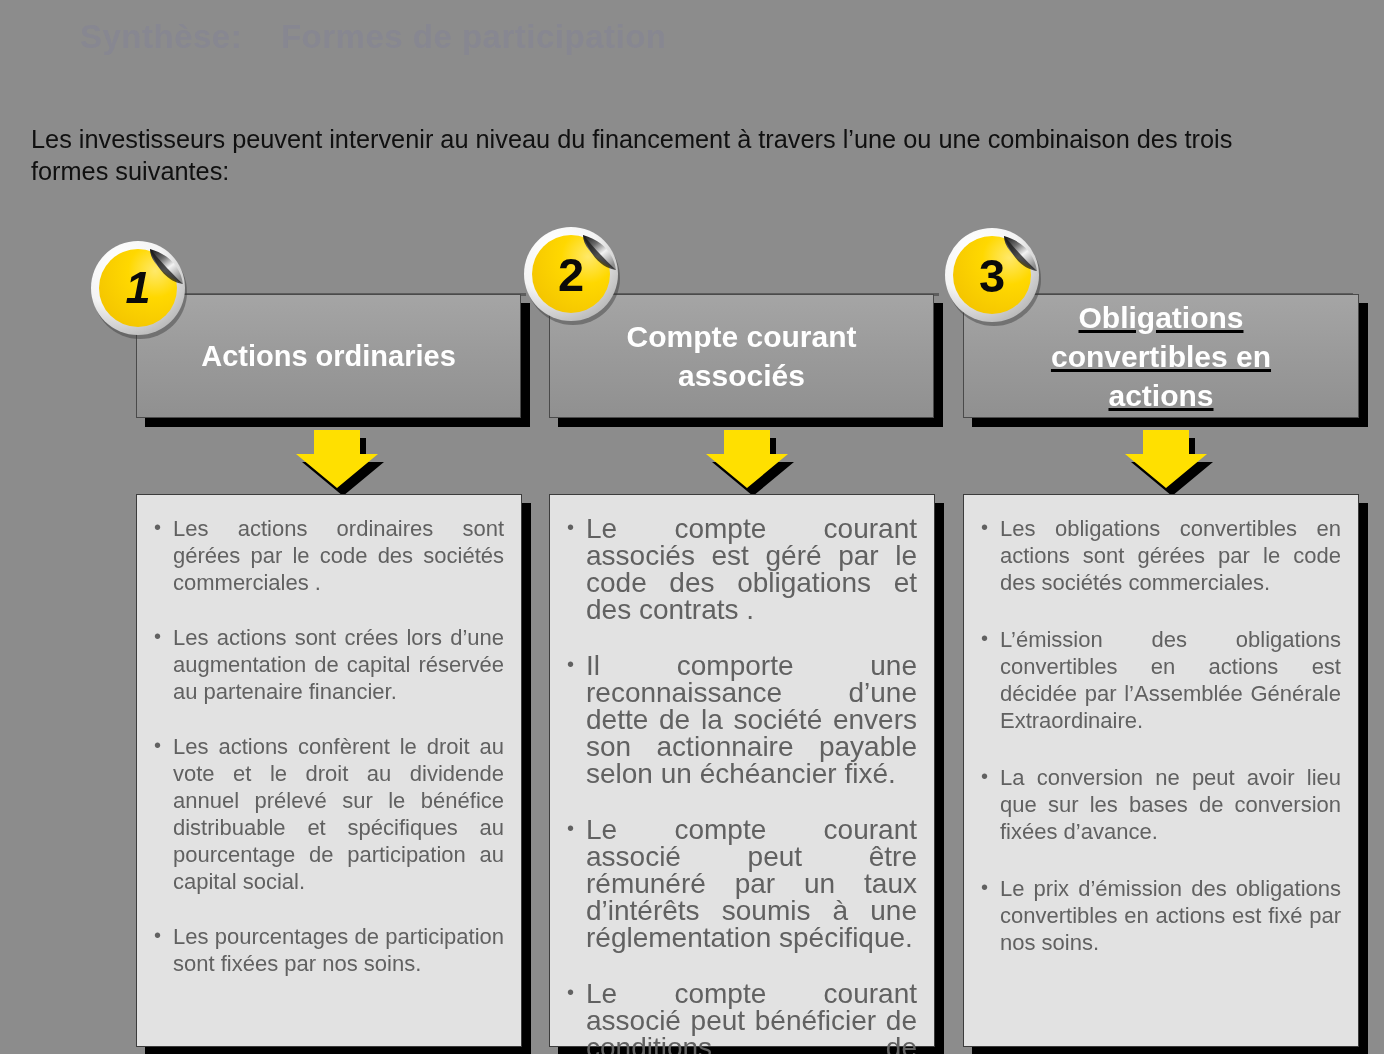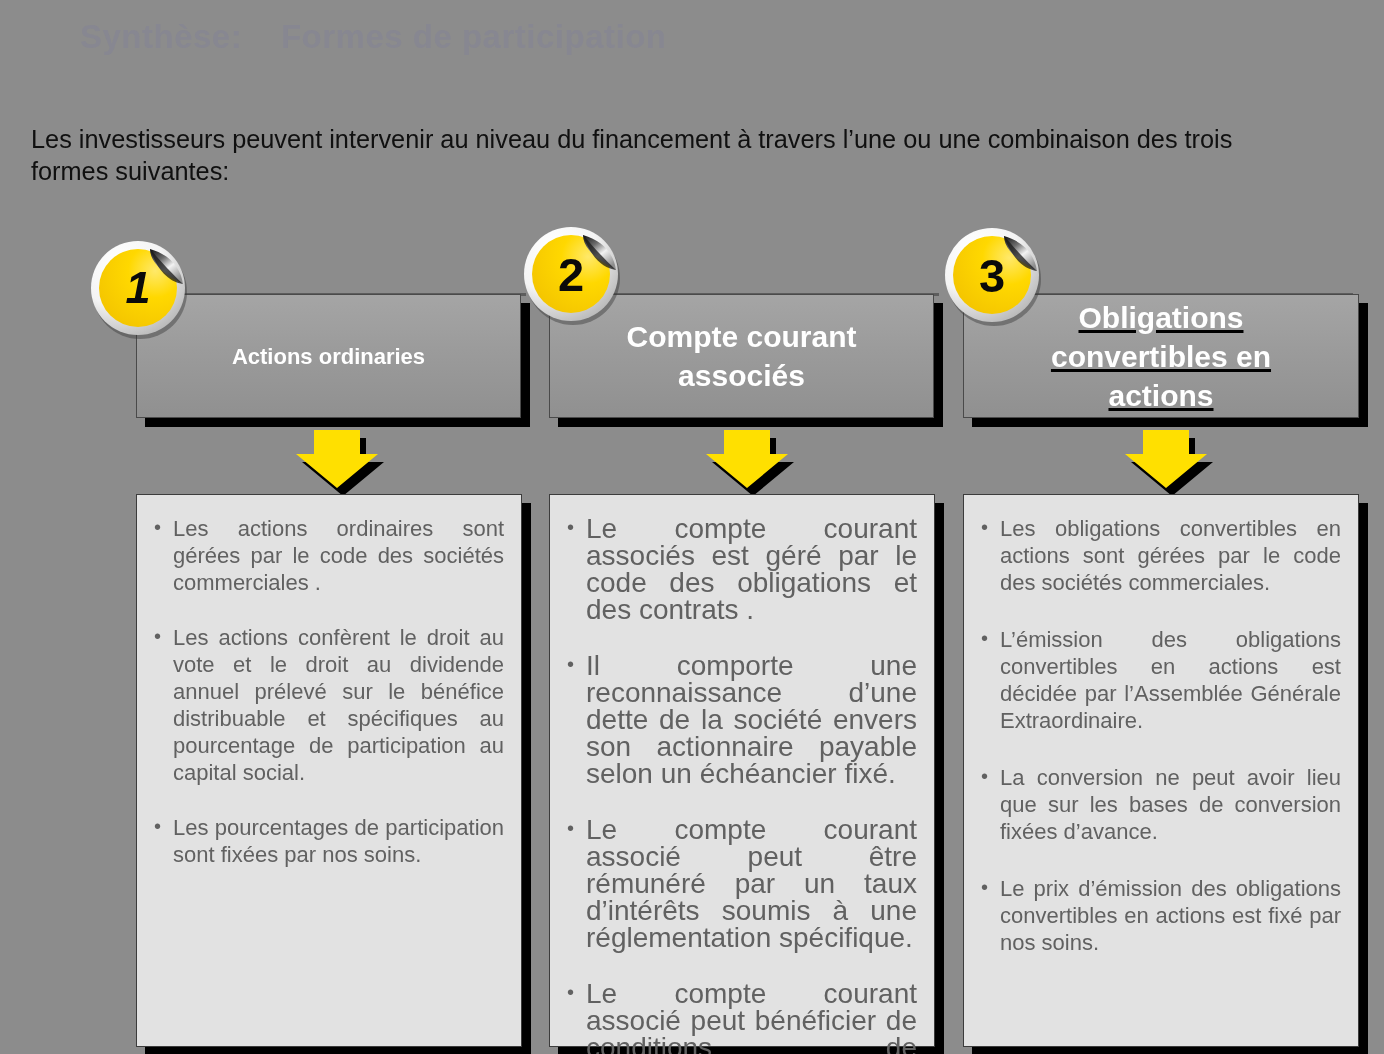--- a/index.html
+++ b/index.html
@@ -82,21 +82,21 @@
   }
   .header-title {
     color: #ffffff;
     font-size: 30px;
     font-weight: bold;
     line-height: 39px;
     text-align: center;
     padding: 0 14px;
     white-space: pre-line;
   }
-  #col-0 .header-title { font-size: 22px; }
+  #col-0 .header-title { font-size: 29px; }
   #col-2 .header-box { width: 396px; text-decoration: underline; }
 
   
   .badge {
     position: absolute;
     top: 236px;
     left: 4px;
     width: 100px;
     height: 100px;
     z-index: 6;
@@ -219,20 +219,21 @@
   <div class="arrow">
     <svg viewBox="0 0 96 66">
       <path d="M28 6 L74 6 L74 30 L92 30 L51 64 L10 30 L28 30 Z" fill="#000000" transform="translate(6,4)"></path>
       <path d="M28 2 L74 2 L74 26 L92 26 L51 60 L10 26 L28 26 Z" fill="#ffe000"></path>
     </svg>
   </div>
 
   <div class="body-box">
     <ul class="bullet-list">
       <li class="bullet-item">Les actions ordinaires sont gérées par le code des sociétés commerciales .</li>
+      <li class="bullet-item">Les actions sont crées lors d’une augmentation de capital réservée au partenaire financier.</li>
       <li class="bullet-item">Les actions confèrent le droit au vote et le droit au dividende annuel prélevé sur le bénéfice distribuable et spécifiques au pourcentage de participation au capital social.</li>
       <li class="bullet-item">Les pourcentages de participation sont fixées par nos soins.</li>
     </ul>
   </div>
 </div>
 
 <div class="column" id="col-1">
   <div class="connector"></div>
 
   <div class="header-box">

